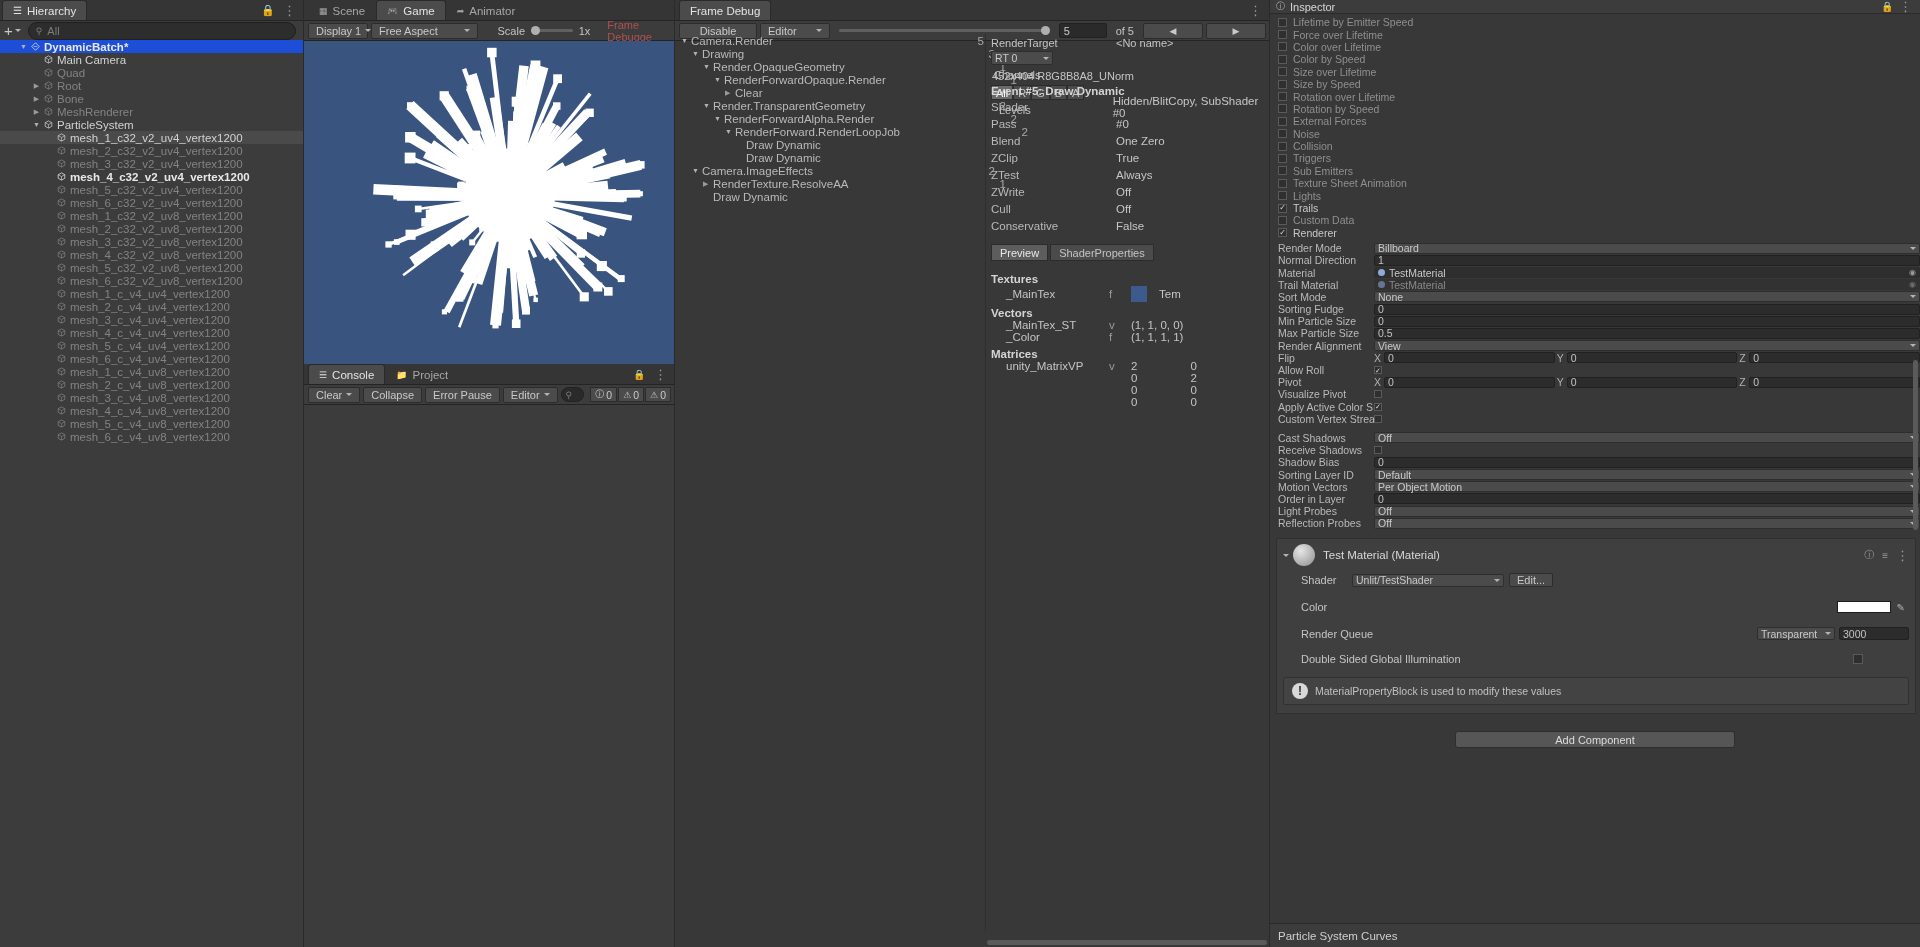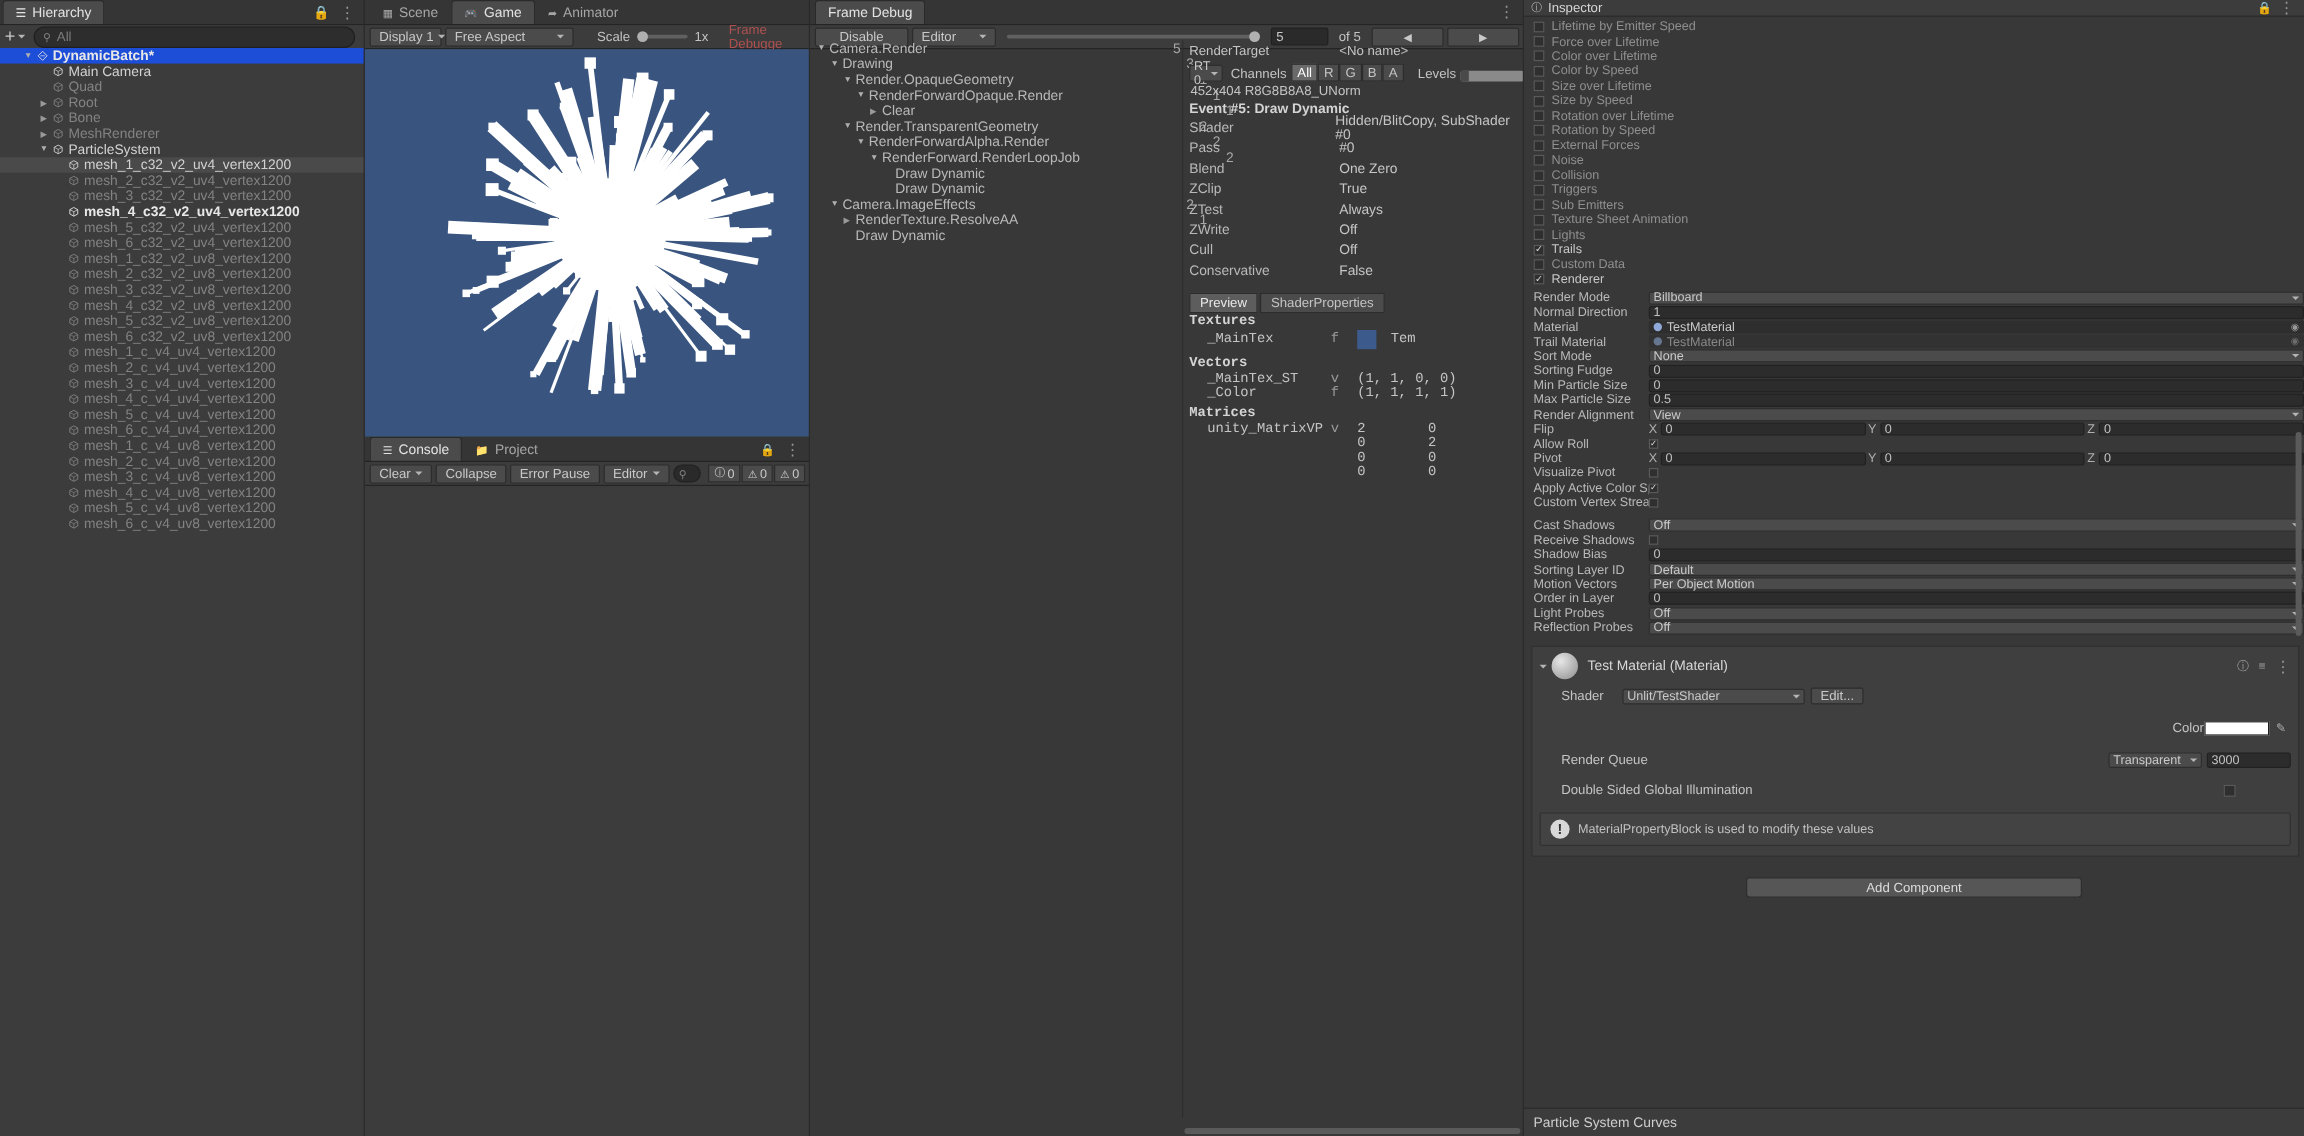--- a/index.html
+++ b/index.html
@@ -875,21 +875,21 @@
       <span class="fd-num" style="right:-24px;"></span>
     </div>
       </div>
 
     <div id="fd-detail">
 
       <div style="display:flex;align-items:center;height:17px;padding-left:5px;">
         <span style="width:125px;">RenderTarget</span>
         <span>&lt;No name&gt;</span>
       </div>
-      <div style="display:flex;align-items:flex-end;height:17px;gap:4px;padding-left:5px;">
+      <div style="display:flex;align-items:flex-start;height:17px;gap:4px;padding-left:5px;flex-direction:column;">
         <div class="dd" style="width:62px;height:14px;">
           <span>RT 0</span>
           <span class="caret sm"></span>
         </div>
         <span style="margin-left:3px;">Channels</span>
         <div style="display:flex;" id="fd-channels">
             <div class="ch-btn on">
        <span>All</span>
      </div>
             <div class="ch-btn ">
@@ -953,21 +953,21 @@
 
       <div style="display:flex;gap:2px;margin:10px 0 0 5px;" id="fd-pvtabs">
           <div class="pv-tab active">
        <span>Preview</span>
      </div>
           <div class="pv-tab ">
        <span>ShaderProperties</span>
      </div>
         </div>
 
-      <div style="padding-left:5px;margin-top:0;font-family:Liberation Mono, monospace;">
+      <div style="padding-left:5px;margin-top:12px;">
         <div class="sec-title">Textures</div>
         <div id="fd-textures">
             <div style="display:flex;align-items:center;height:17px;font-size:11.5px;">
        <span style="width:118px;padding-left:15px;">_MainTex</span>
        <span style="width:22px;color:#9a9a9a;">f</span>
        <span style="width:16px;height:16px;background:#3d5a8c;display:inline-block;"></span>
        <span style="margin-left:12px;">Tem</span>
      </div>
           </div>
         <div class="sec-title" style="margin-top:5px;">Vectors</div>
@@ -1328,21 +1328,21 @@
         <div style="display:flex;align-items:center;gap:5px;margin-top:7px;padding-left:18px;">
           <span style="width:46px;">Shader</span>
           <div class="dd" style="width:152px;height:13px;flex:none;">
             <span>Unlit/TestShader</span>
             <span class="caret sm"></span>
           </div>
           <div class="tb-btn" style="height:14px;">
             <span>Edit...</span>
           </div>
         </div>
-        <div style="display:flex;align-items:center;margin-top:14px;padding-left:18px;text-align:right;">
+        <div style="display:flex;align-items:center;margin-top:14px;padding-left:18px;">
           <span style="flex:1;">Color</span>
           <div class="swatch"></div>
           <span style="margin-left:6px;margin-right:4px;font-size:10px;color:#b0b0b0;">✎</span>
         </div>
         <div style="display:flex;align-items:center;margin-top:14px;padding-left:18px;gap:4px;">
           <span style="flex:1;">Render Queue</span>
           <div class="dd" style="width:78px;height:13px;flex:none;">
             <span>Transparent</span>
             <span class="caret sm"></span>
           </div>

